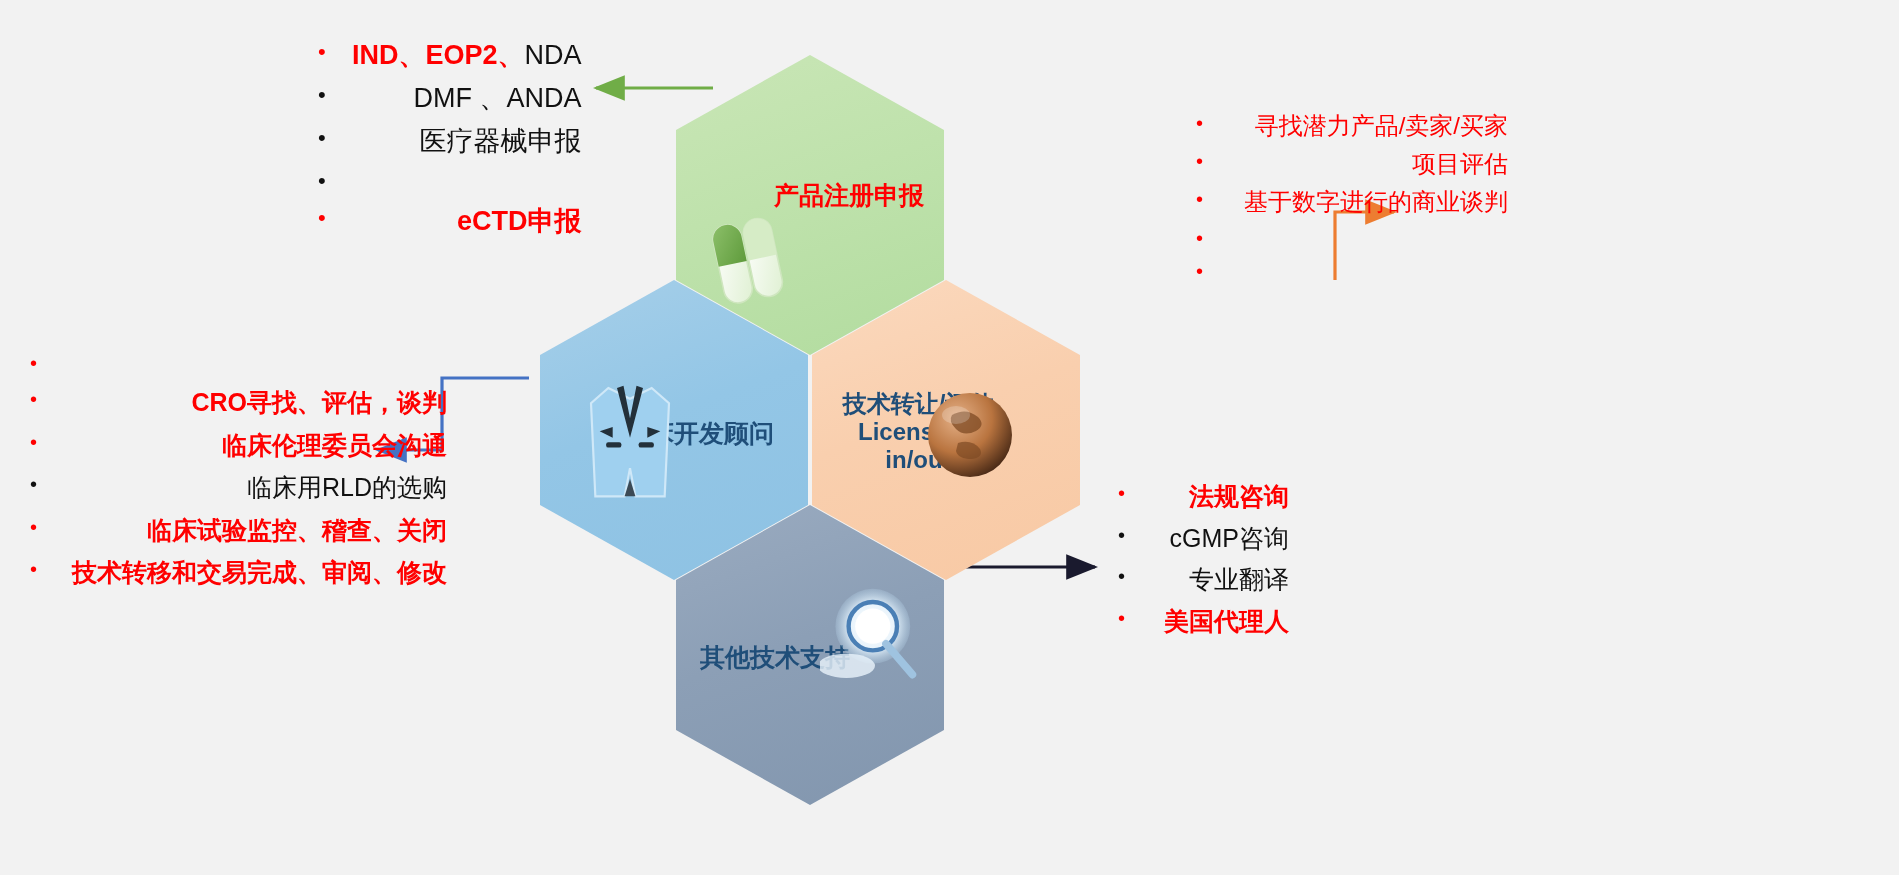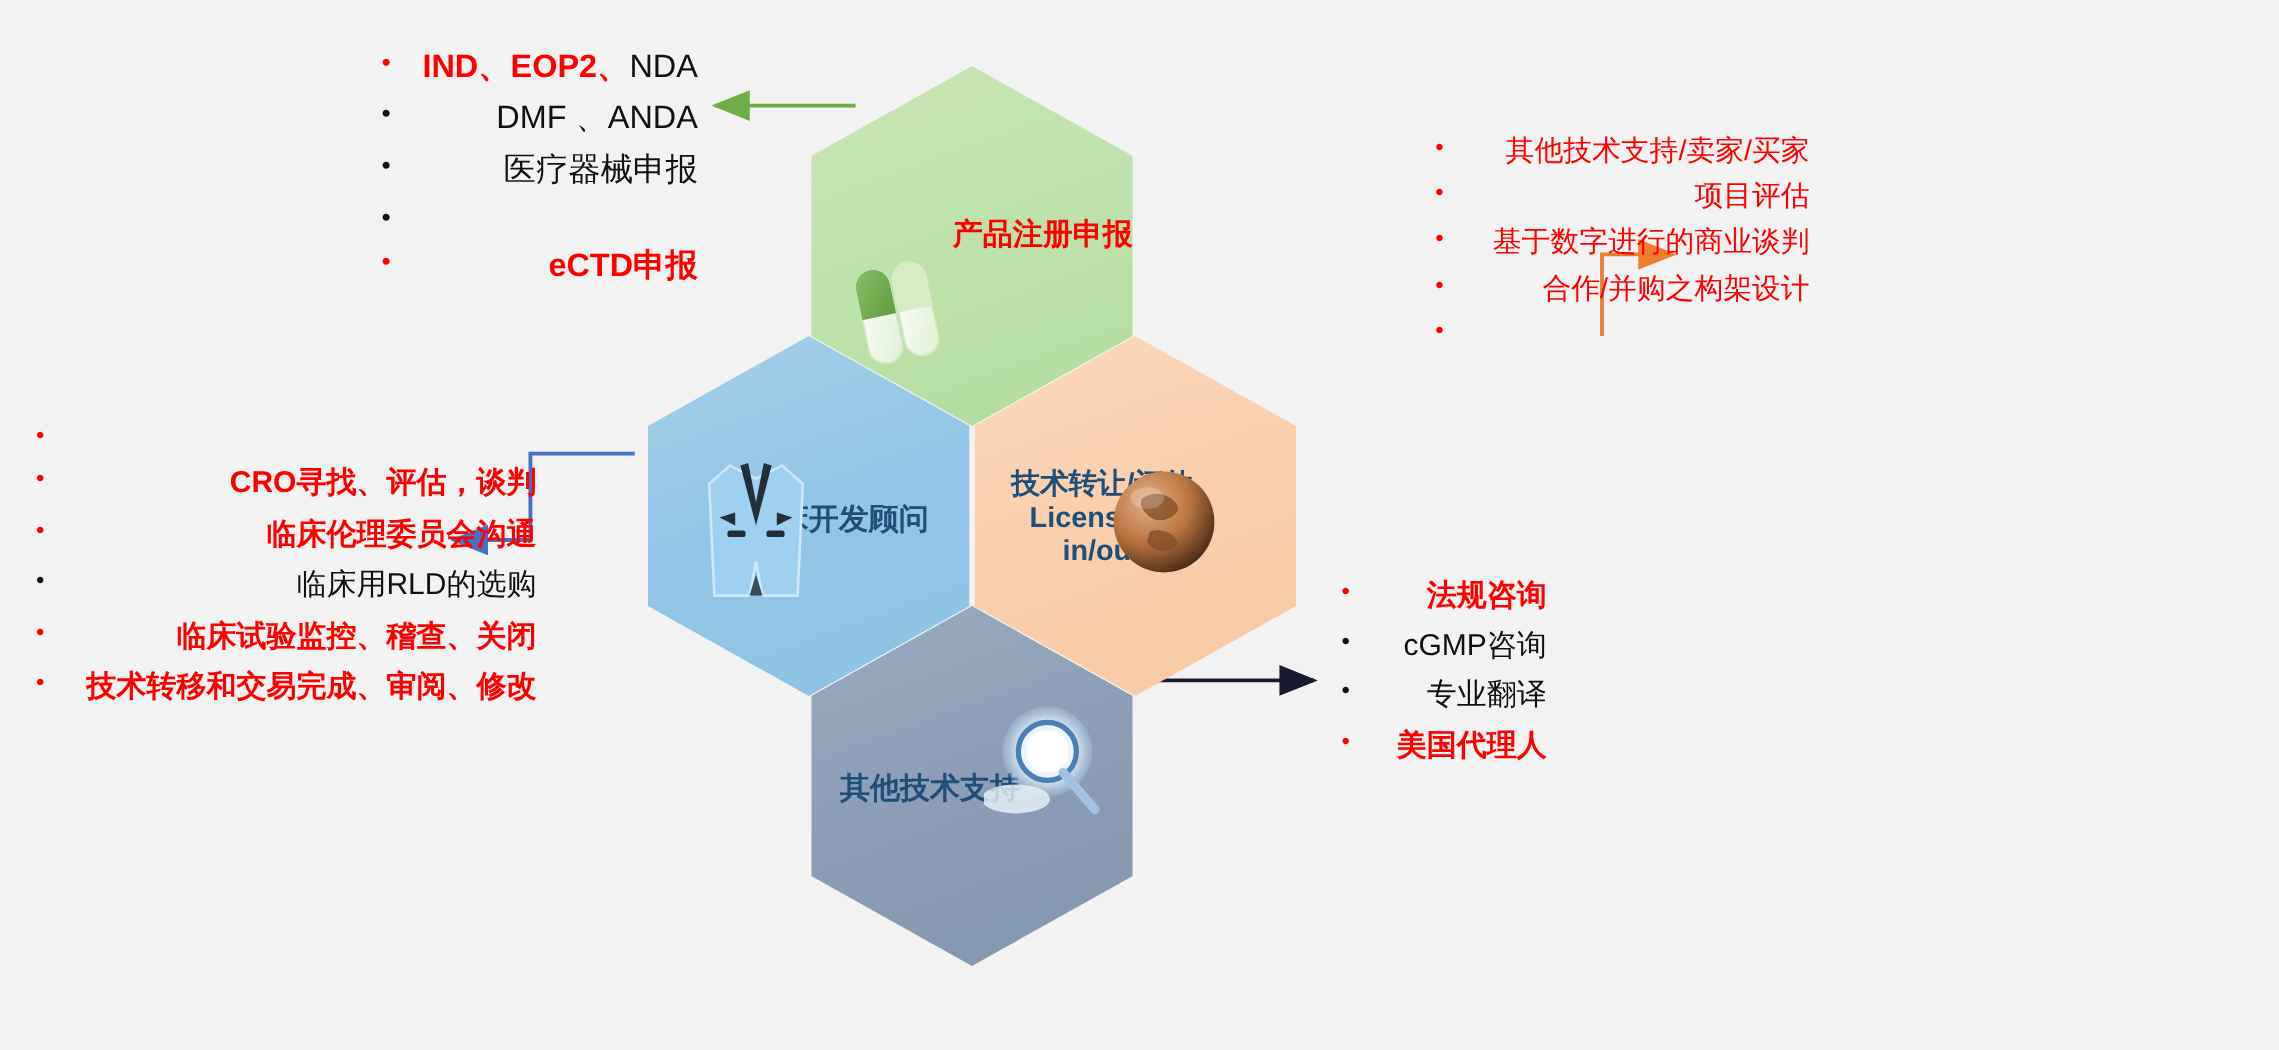--- a/index.html
+++ b/index.html
@@ -57,21 +57,21 @@
     text-align:center;
     font-weight:bold;
     line-height:1.16;
     left:0;
   }
   
   #hex-registration{
     left:156px;top:0px;
     background:linear-gradient(160deg,#c9e6b6 0%,#bfe2ac 45%,#b2dc9f 100%);
   }
-  #hex-registration .lbl{top:126px;color:#FF0000;font-size:25px;padding-left:78px;box-sizing:border-box;text-align:right;}
+  #hex-registration .lbl{top:126px;color:#FF0000;font-size:25px;padding-left:78px;box-sizing:border-box;text-align:center;}
   
   #hex-clinical{
     left:20px;top:225px;
     background:linear-gradient(160deg,#a6cfe9 0%,#93c6e6 45%,#8ec2e3 100%);
   }
   #hex-clinical .lbl{top:139px;color:#1F4E79;font-size:25px;padding-left:84px;box-sizing:border-box;text-align:left;}
   
   #hex-licensing{
     left:292px;top:225px;
     background:linear-gradient(160deg,#fbd9be 0%,#f9cfae 45%,#f8c9a4 100%);
@@ -231,33 +231,32 @@
     </div>
     <div class="li">
       <span class="bul">•</span>
       <span class="txt redbold">eCTD申报</span>
     </div>
   </div>
 
   <div class="list" id="list-licensing">
     <div class="li">
       <span class="bul">•</span>
-      <span class="txt red">其他技术支持/卖家/买家</span>
+      <span class="txt red">寻找潜力产品/卖家/买家</span>
     </div>
     <div class="li">
       <span class="bul">•</span>
       <span class="txt red">项目评估</span>
     </div>
     <div class="li">
       <span class="bul">•</span>
       <span class="txt red">基于数字进行的商业谈判</span>
     </div>
     <div class="li">
       <span class="bul">•</span>
-      <span class="txt red">合作/并购之构架设计</span>
     </div>
     <div class="li">
       <span class="bul">•</span>
     </div>
   </div>
 
   <div class="list" id="list-clinical">
     <div class="li">
       <span class="bul">•</span>
     </div>

